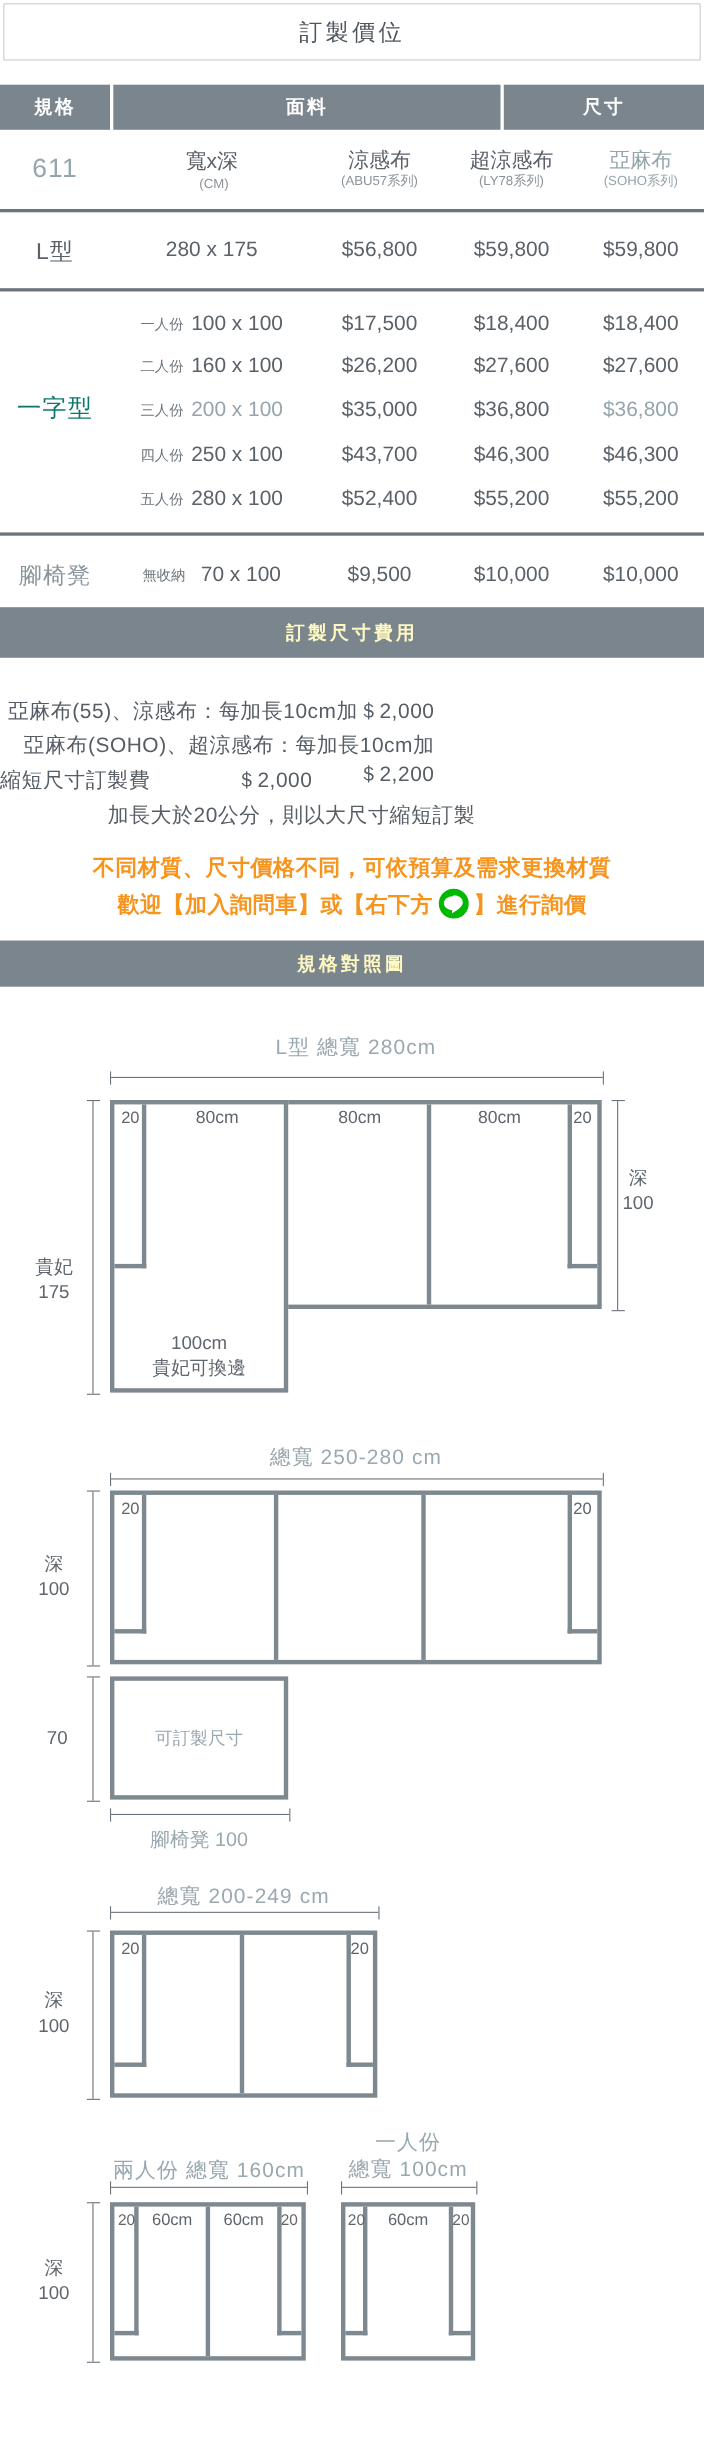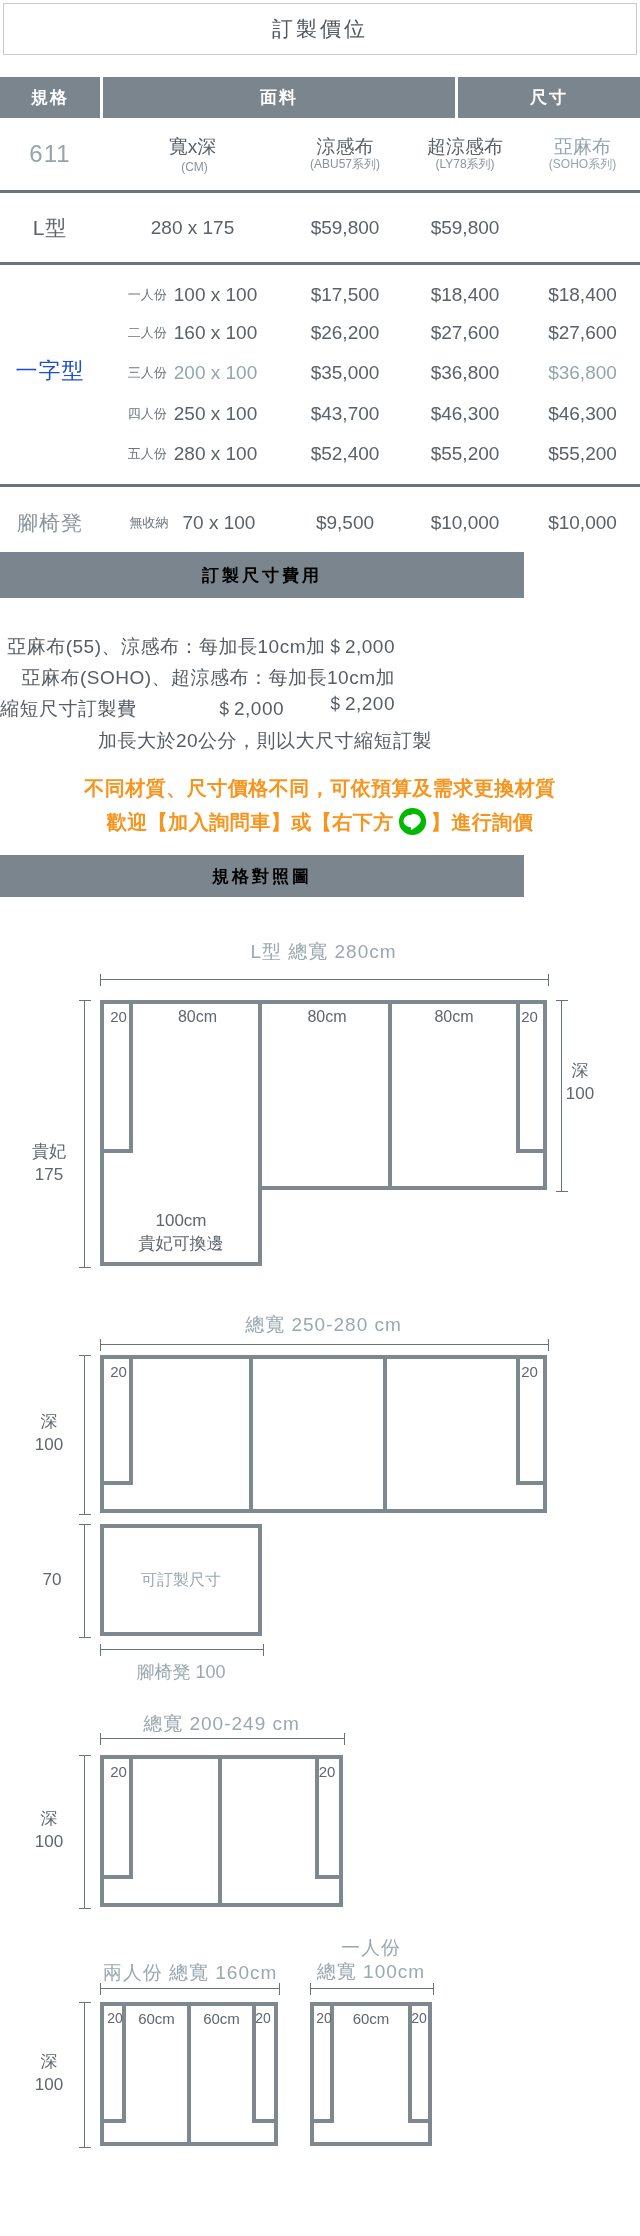--- a/index.html
+++ b/index.html
@@ -19,21 +19,21 @@
   .pfx{font-size:13px;color:#6d757c;margin-right:7px;}
   .light{color:#95a5ac;}
   .model{font-size:24px;color:#95a5ac;letter-spacing:1px;}
   .funit{font-size:19px;color:#5a6168;flex-direction:column;}
   .funit small{font-size:12px;color:#8b9399;margin-left:4px;}
   .fhead{flex-direction:column;line-height:1.15;}
   .fhead .fname{font-size:19px;color:#5a6168;}
   .fhead .fseries{font-size:12px;color:#8b9399;}
   .fhead.accent .fname,.fhead.accent .fseries{color:#95a5ac;}
   .rule{position:absolute;left:0;width:640px;height:3px;background:#6b737b;}
-  .band{position:absolute;left:0;width:524px;background:#7b858d;color:#000000;display:flex;align-items:center;
+  .band{position:absolute;left:0;width:640px;background:#7b858d;color:#fef9c3;display:flex;align-items:center;
         justify-content:center;font-weight:bold;font-size:17px;letter-spacing:3px;}
   
   .fee-line{position:absolute;font-size:19px;color:#565d64;letter-spacing:0.5px;}
   .promo{position:absolute;left:0;width:640px;text-align:center;font-size:20px;font-weight:bold;color:#f7941d;letter-spacing:0.5px;}
   .line-icon{display:inline-block;width:29px;height:29px;vertical-align:-7px;margin:0 4px;}
   
   .box{position:absolute;border:4px solid #7e888f;background:#fff;box-sizing:border-box;}
   .armL{position:absolute;border-right:4px solid #7e888f;border-bottom:4px solid #7e888f;box-sizing:border-box;}
   .armR{position:absolute;border-left:4px solid #7e888f;border-bottom:4px solid #7e888f;box-sizing:border-box;}
   .vdiv{position:absolute;width:4px;background:#7e888f;}
@@ -79,27 +79,28 @@
       <span class="fname">亞麻布</span>
       <span class="fseries">(SOHO系列)</span>
     </div>
   </div>
 
   <div class="rule" style="top:190px"></div>
 
   <div class="trow" style="top:196px;height:64px">
     <div class="c rlabel">L型</div>
     <div class="c size">280 x 175</div>
+    <div class="c price">$56,800</div>
     <div class="c price">$59,800</div>
     <div class="c price">$59,800</div>
   </div>
 
   <div class="rule" style="top:262px"></div>
 
-  <div style="position:absolute;left:0;top:356px;width:100px;text-align:center;font-size:22px;color:#1d4ed8;letter-spacing:1px">一字型</div>
+  <div style="position:absolute;left:0;top:356px;width:100px;text-align:center;font-size:22px;color:#0f766e;letter-spacing:1px">一字型</div>
 
   <div class="trow" style="top:276px;height:38px">
     <div class="c"></div>
     <div class="c">
         <span class="pfx">一人份</span>
         <span class="size">100 x 100</span>
       </div>
     <div class="c price">$17,500</div>
     <div class="c price">$18,400</div>
     <div class="c price">$18,400</div>

